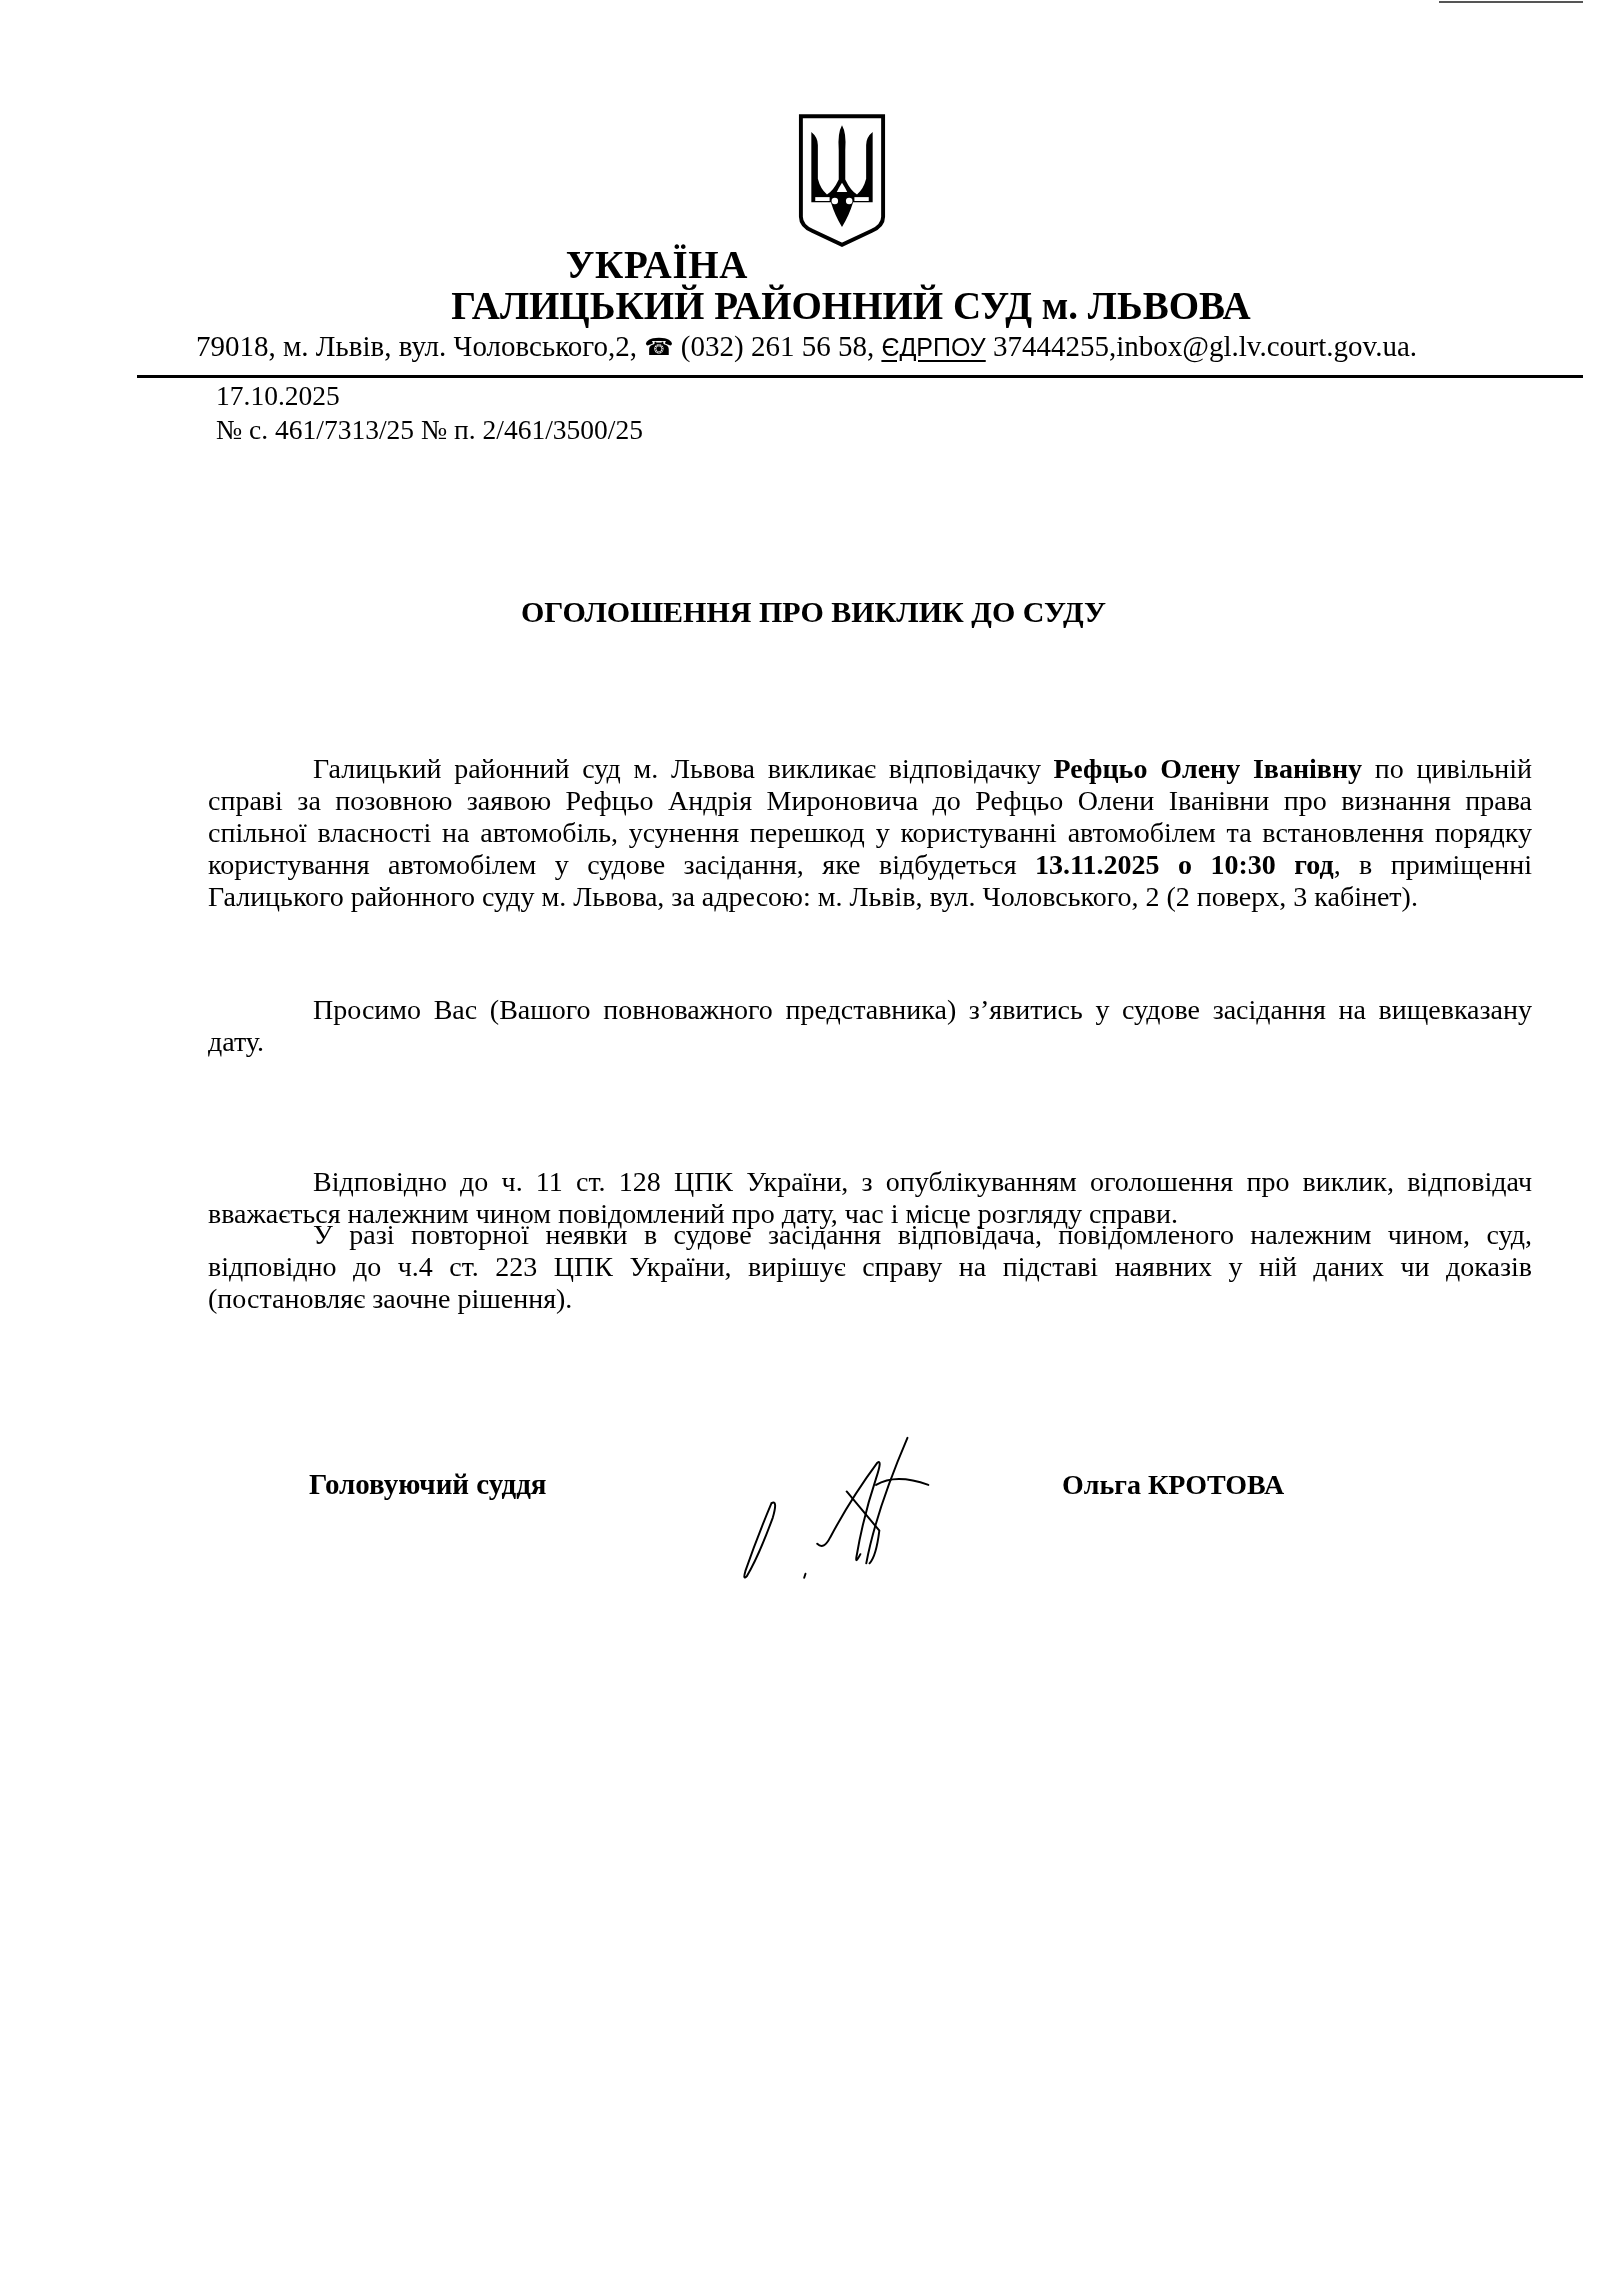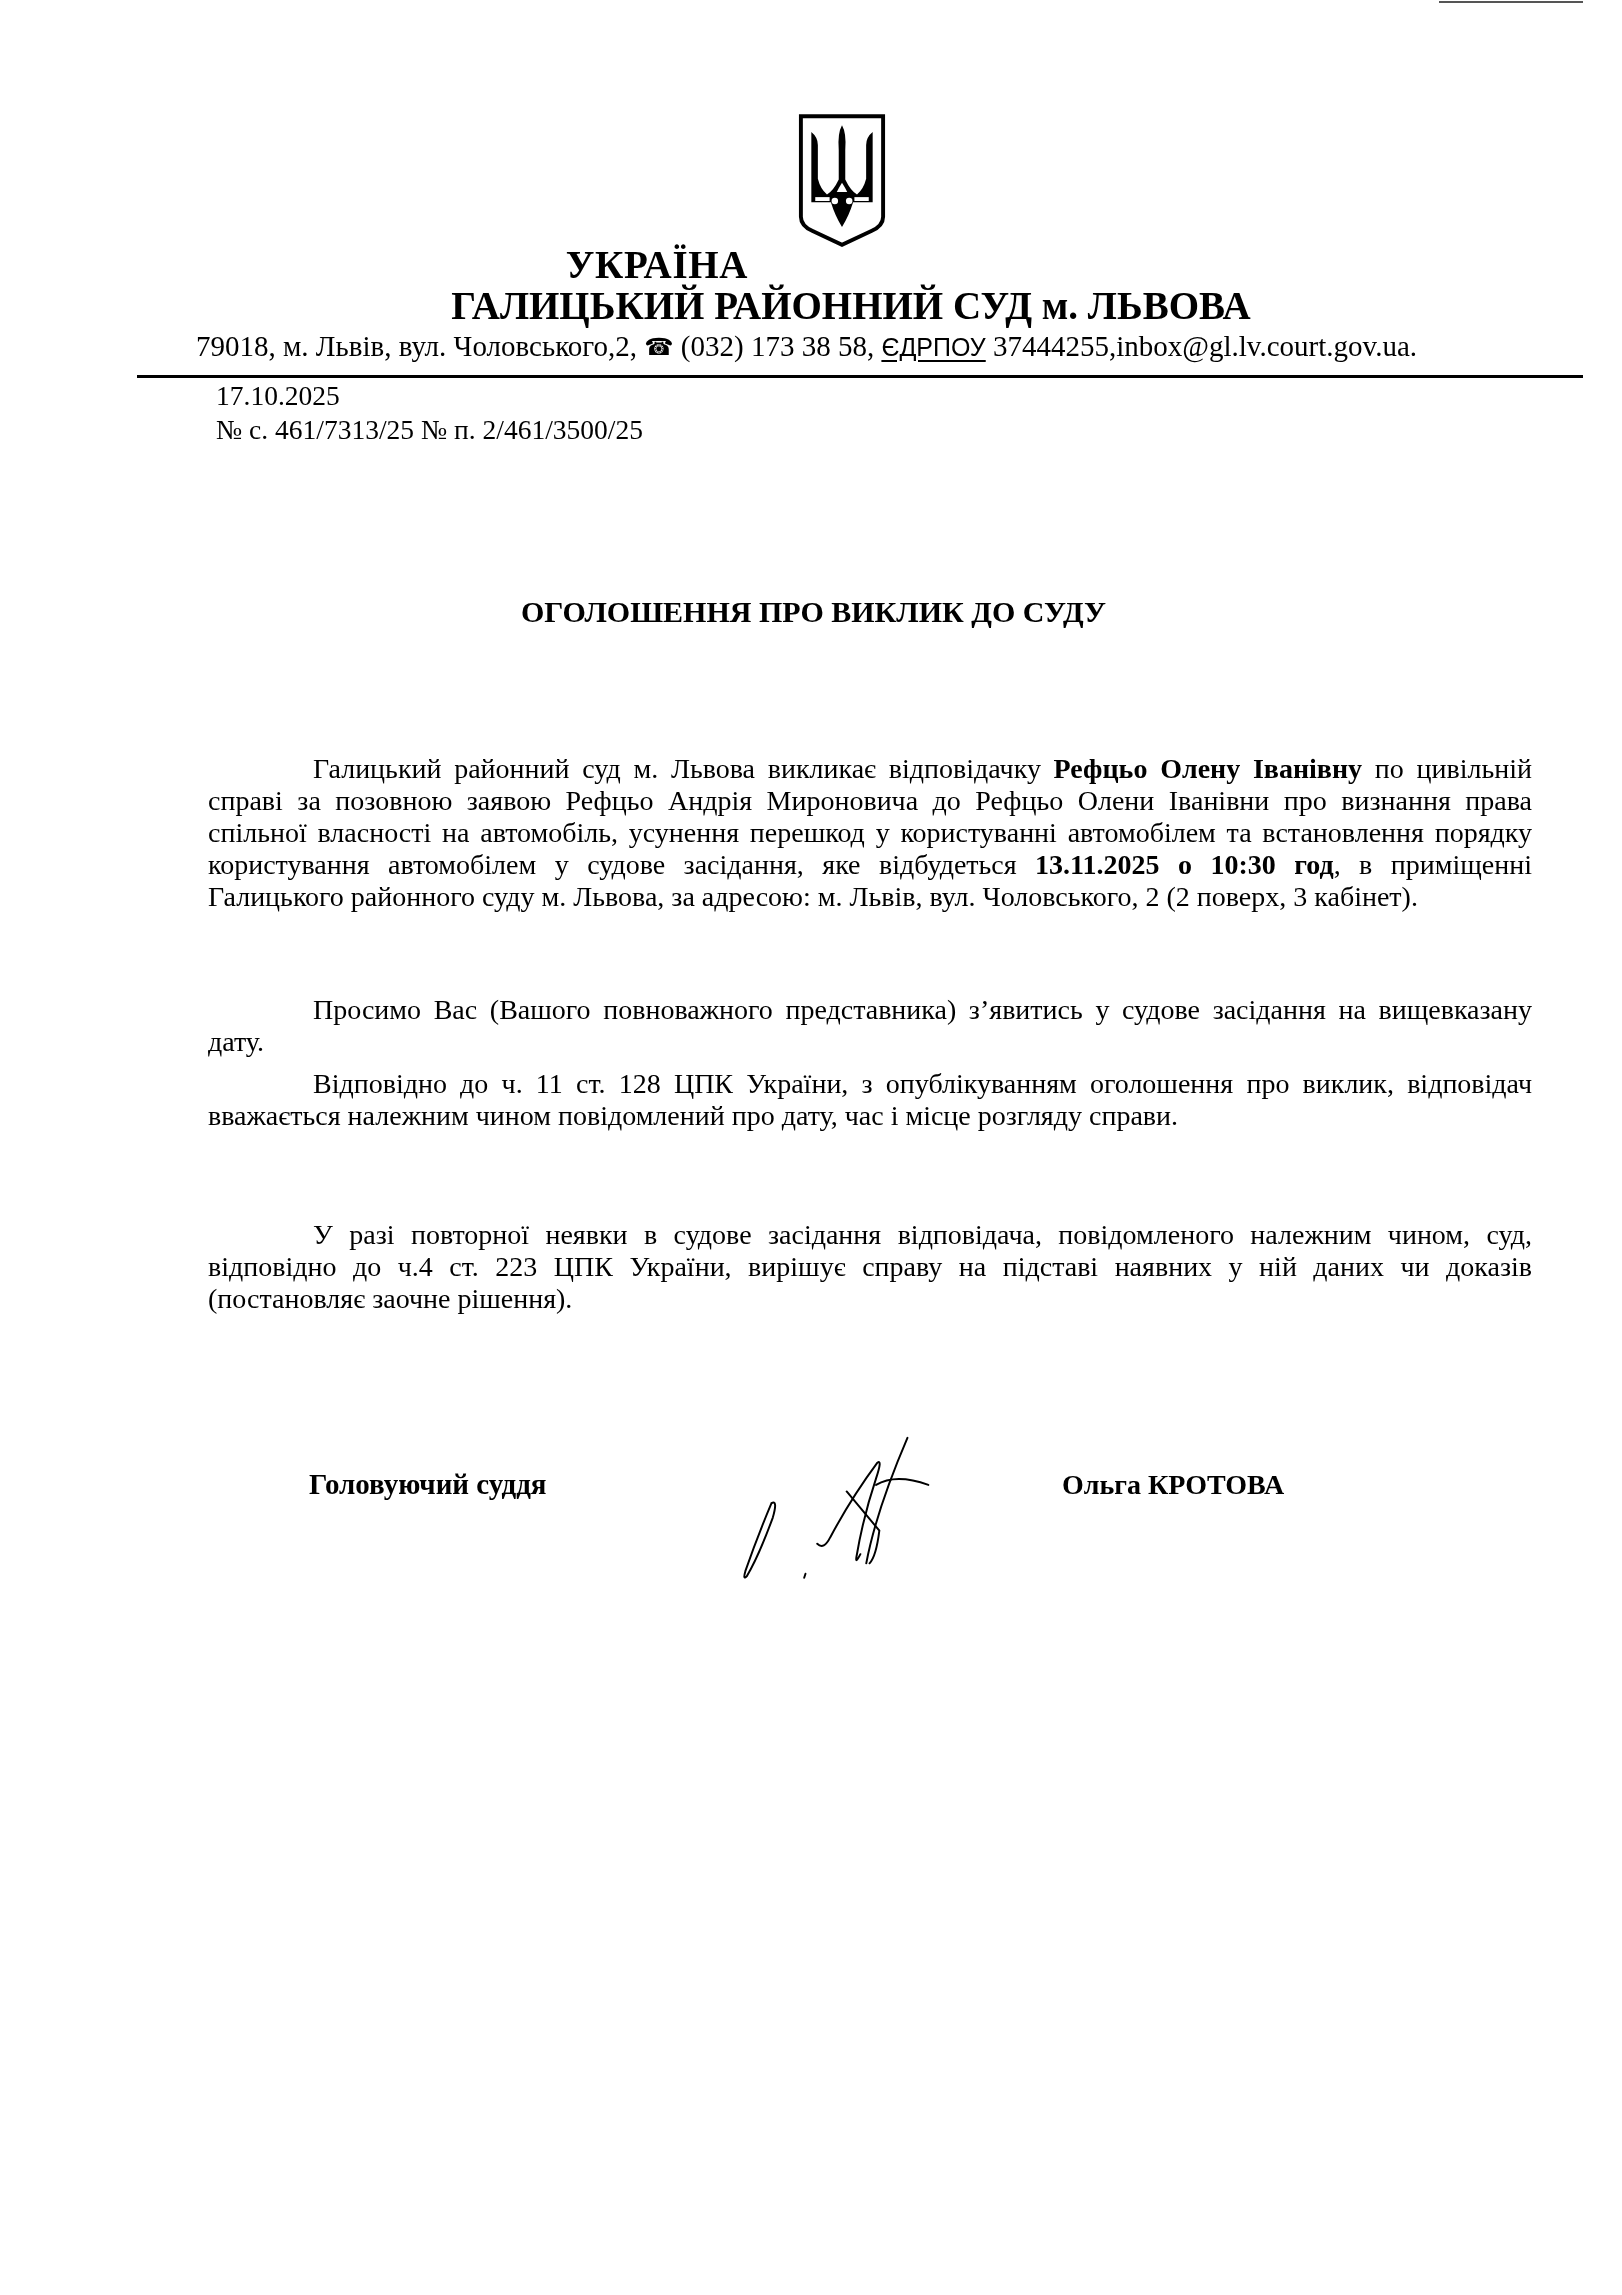--- a/index.html
+++ b/index.html
@@ -18,21 +18,21 @@
     .phone-icon { display: inline-block; font-size: 23.6px; vertical-align: 1.3px; }
     .rule { left: 137px; top: 375px; width: 1446px; height: 2.6px; background: #000; }
     .meta-date { left: 216px; top: 379px; font-size: 27.5px; line-height: 34px; }
     .meta-case { left: 216px; top: 413px; font-size: 27.5px; line-height: 34px; }
     .doc-title { left: 0; width: 1622px; top: 593px; text-align: center; font-weight: bold;
                  font-size: 30px; line-height: 37px; padding-left: 5px; box-sizing: border-box; }
     .body { left: 208px; width: 1324px; font-size: 28px; line-height: 32px; text-align: justify; margin-top: 48px; }
     .body p { margin: 0; text-indent: 105px; }
     .p1 { top: 705px; }
     .p2 { top: 946px; }
-    .p3 { top: 1020px; }
+    .p3 { top: 1118px; }
     .p4 { top: 1171px; }
     .sig-role { left: 309px; top: 1467px; font-weight: bold; font-size: 29px; line-height: 35px; }
     .sig-name { left: 1042px; top: 1467px; font-weight: bold; font-size: 28px; line-height: 35px; margin-left: 20px; }
     .signature { left: 680px; top: 1426px; width: 366px; height: 157px; }
   </style>
 </head>
 <body>
 
 <div class="abs top-mark"></div>
 
@@ -47,21 +47,21 @@
   <path d="M34,132 L56,132 L56,138 L34,138 Z" fill="#fff"></path>
   <path d="M94,132 L116,132 L116,138 L94,138 Z" fill="#fff"></path>
 </svg>
 
 <div class="abs h-country">УКРАЇНА</div>
 <div class="abs h-court">ГАЛИЦЬКИЙ РАЙОННИЙ СУД м. ЛЬВОВА</div>
 
 <div class="abs address">
   <span>79018,  м. Львів,  вул. Чоловського,2,</span>
   <span class="phone-icon">☎</span>
-  <span>(032) 173 38 58,</span>
+  <span>(032) 261 56 58,</span>
   <span class="edrpou">ЄДРПОУ</span>
   <span>37444255,inbox@gl.lv.court.gov.ua.</span>
 </div>
 
 <div class="abs rule"></div>
 
 <div class="abs meta-date">17.10.2025</div>
 <div class="abs meta-case">№ с. 461/7313/25 № п. 2/461/3500/25</div>
 
 <div class="abs doc-title">ОГОЛОШЕННЯ ПРО ВИКЛИК ДО СУДУ</div>

